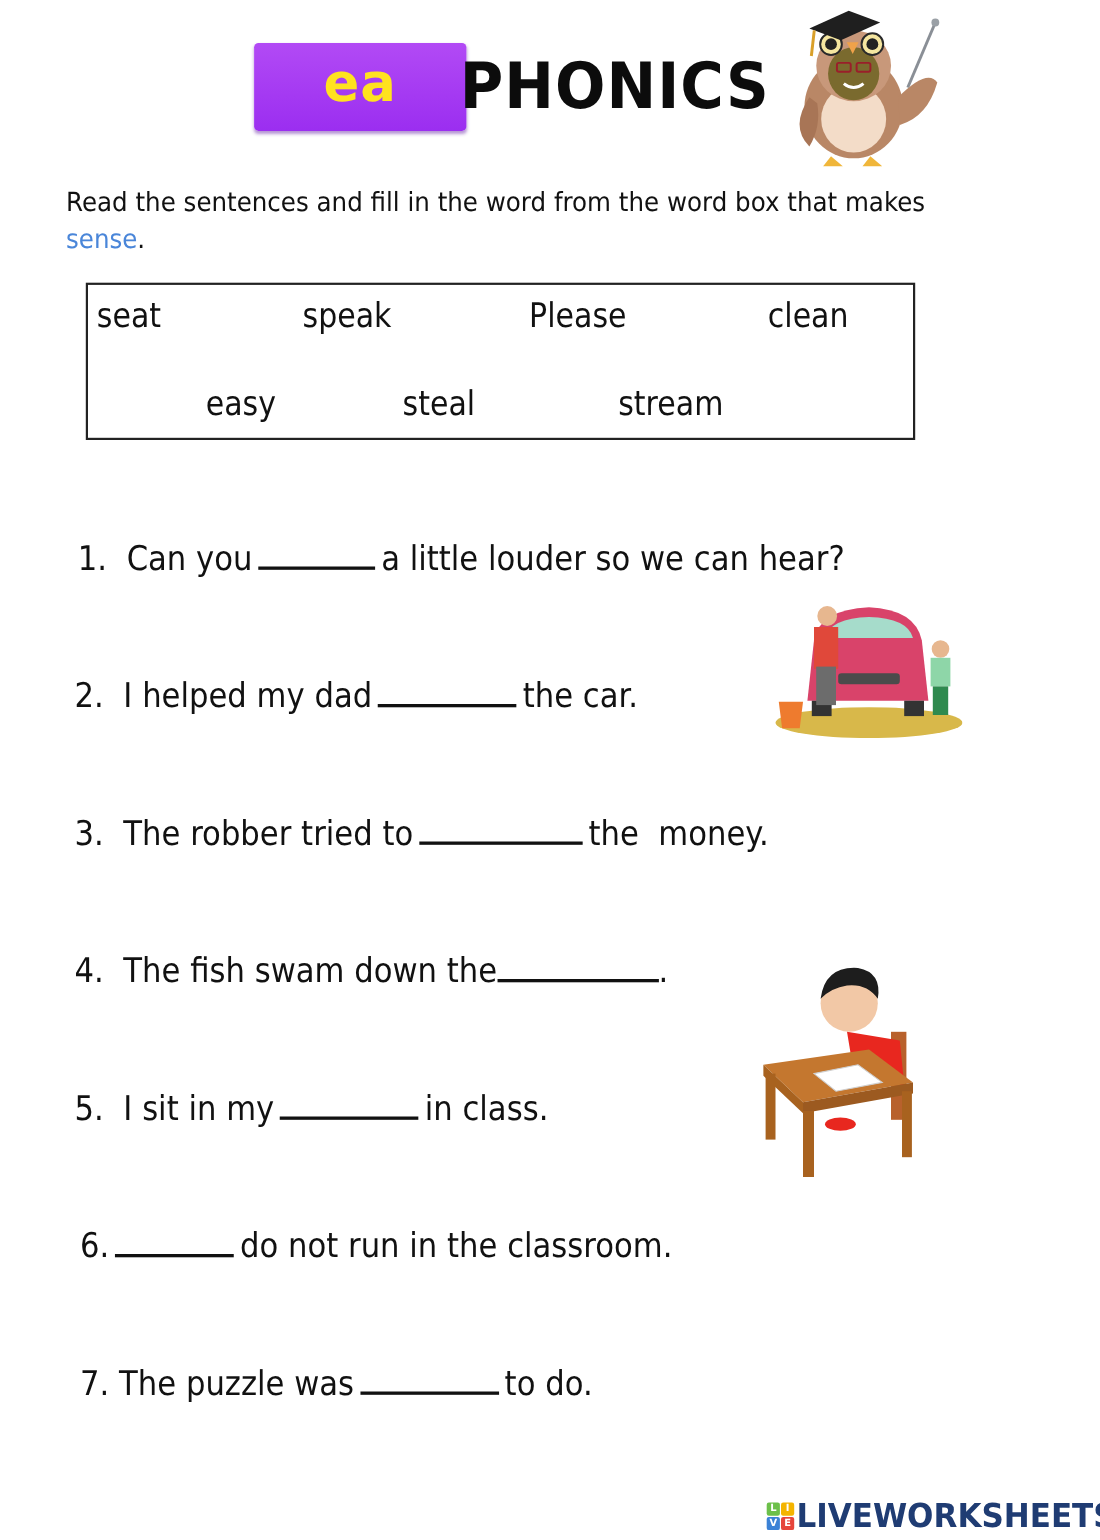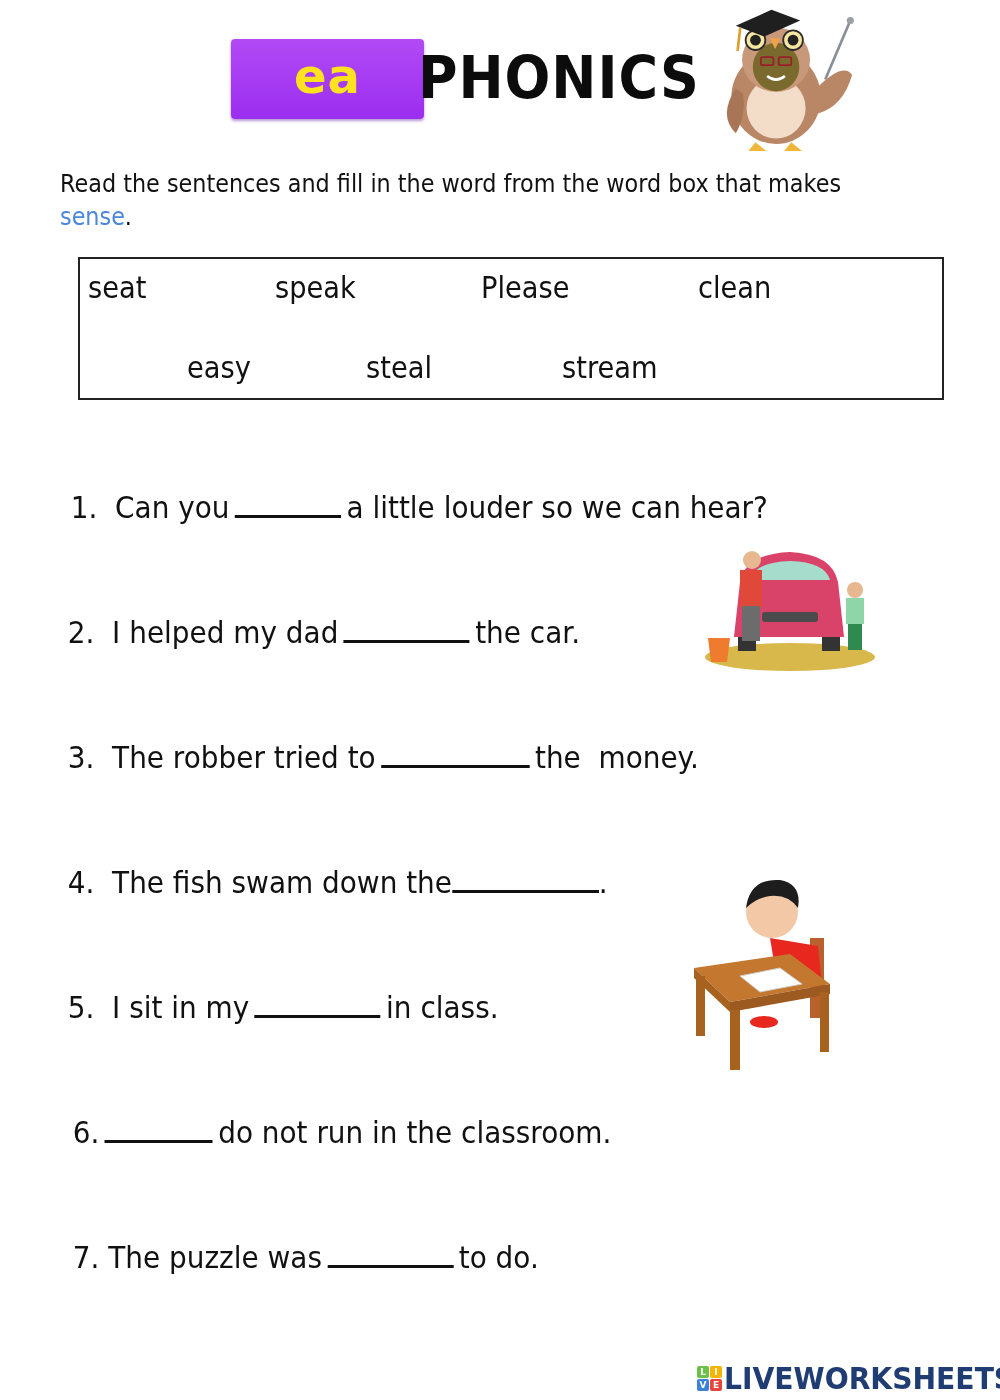--- a/index.html
+++ b/index.html
@@ -27,21 +27,21 @@
 
     .instructions {
       position: absolute; left: 60px; top: 168px; width: 840px;
       font-size: 24px; line-height: 33px; color: #111;
       font-family: "DejaVu Sans", sans-serif;
       transform: scaleX(0.93); transform-origin: left top;
     }
     .instructions .hl { color: #4a86d9; }
 
     .word-box {
-      position: absolute; left: 78px; top: 257px; width: 866px; height: 143px;
+      position: absolute; left: 78px; top: 257px; width: 754px; height: 143px;
       border: 2px solid #222;
       padding-left: 28px;
     }
     .word {
       position: absolute; font-size: 31px; color: #111;
       font-family: "DejaVu Sans", sans-serif;
       transform: scaleX(0.88); transform-origin: left top;
     }
 
     .question {

